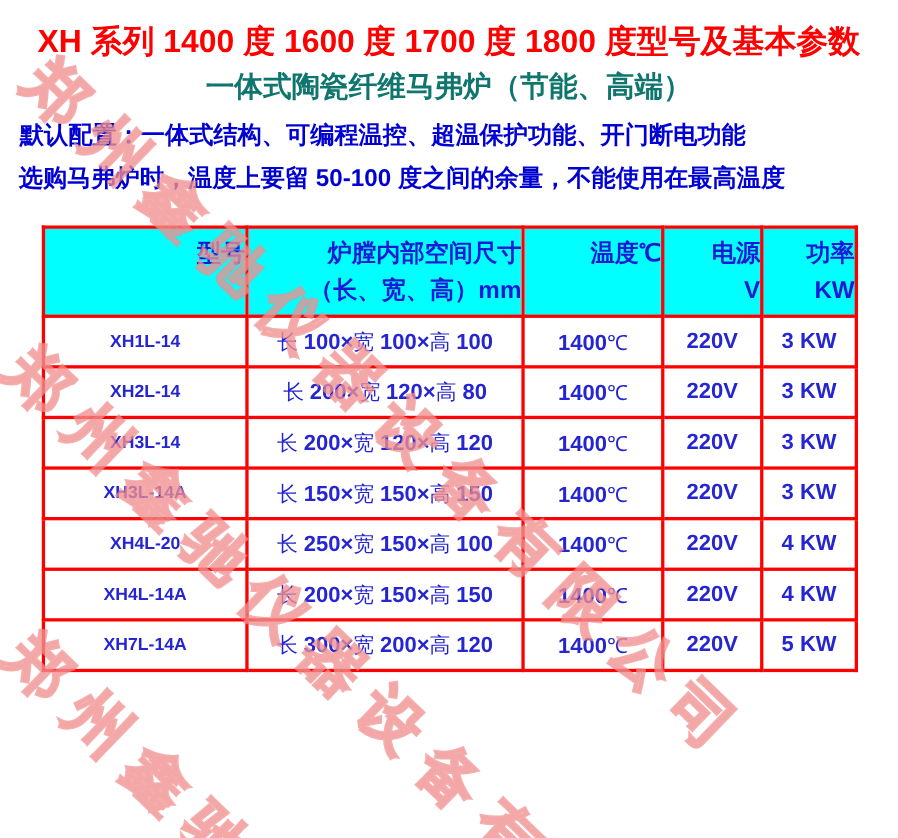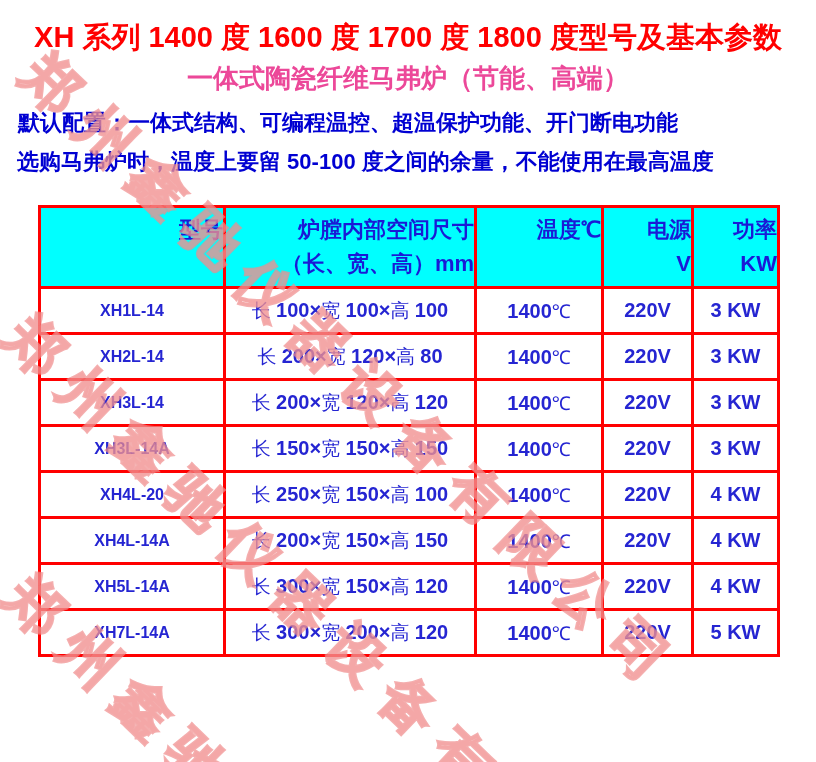--- a/index.html
+++ b/index.html
@@ -25,21 +25,21 @@
     font-size: 29px;
     font-weight: bold;
     white-space: nowrap;
     z-index: 1;
   }
   .doc-subtitle {
     position: absolute;
     top: 61px; left: 0;
     width: 816px;
     text-align: center;
-    color: #ec4899;
+    color: #0f766e;
     font-size: 26px;
     font-weight: bold;
     white-space: nowrap;
     z-index: 1;
   }
   .doc-note {
     position: absolute;
     left: 0;
     width: 696px;
     text-align: center;
@@ -219,27 +219,20 @@
         <td><span class="num-text">4 KW</span></td>
       </tr>
       <tr>
         <td><span class="model-text">XH4L-14A</span></td>
         <td><span class="dim-label">长&nbsp;</span><span class="num-text">200×</span><span class="dim-label">宽&nbsp;</span><span class="num-text">150×</span><span class="dim-label">高&nbsp;</span><span class="num-text">150</span></td>
         <td><span class="num-text">1400</span><span class="unit-text">℃</span></td>
         <td><span class="num-text">220V</span></td>
         <td><span class="num-text">4 KW</span></td>
       </tr>
       <tr>
-        <td><span class="model-text">XH5L-14A</span></td>
-        <td><span class="dim-label">长&nbsp;</span><span class="num-text">300×</span><span class="dim-label">宽&nbsp;</span><span class="num-text">150×</span><span class="dim-label">高&nbsp;</span><span class="num-text">120</span></td>
-        <td><span class="num-text">1400</span><span class="unit-text">℃</span></td>
-        <td><span class="num-text">220V</span></td>
-        <td><span class="num-text">4 KW</span></td>
-      </tr>
-      <tr>
         <td><span class="model-text">XH7L-14A</span></td>
         <td><span class="dim-label">长&nbsp;</span><span class="num-text">300×</span><span class="dim-label">宽&nbsp;</span><span class="num-text">200×</span><span class="dim-label">高&nbsp;</span><span class="num-text">120</span></td>
         <td><span class="num-text">1400</span><span class="unit-text">℃</span></td>
         <td><span class="num-text">220V</span></td>
         <td><span class="num-text">5 KW</span></td>
       </tr>
     </tbody>
 </table>
 
 </body></html>

